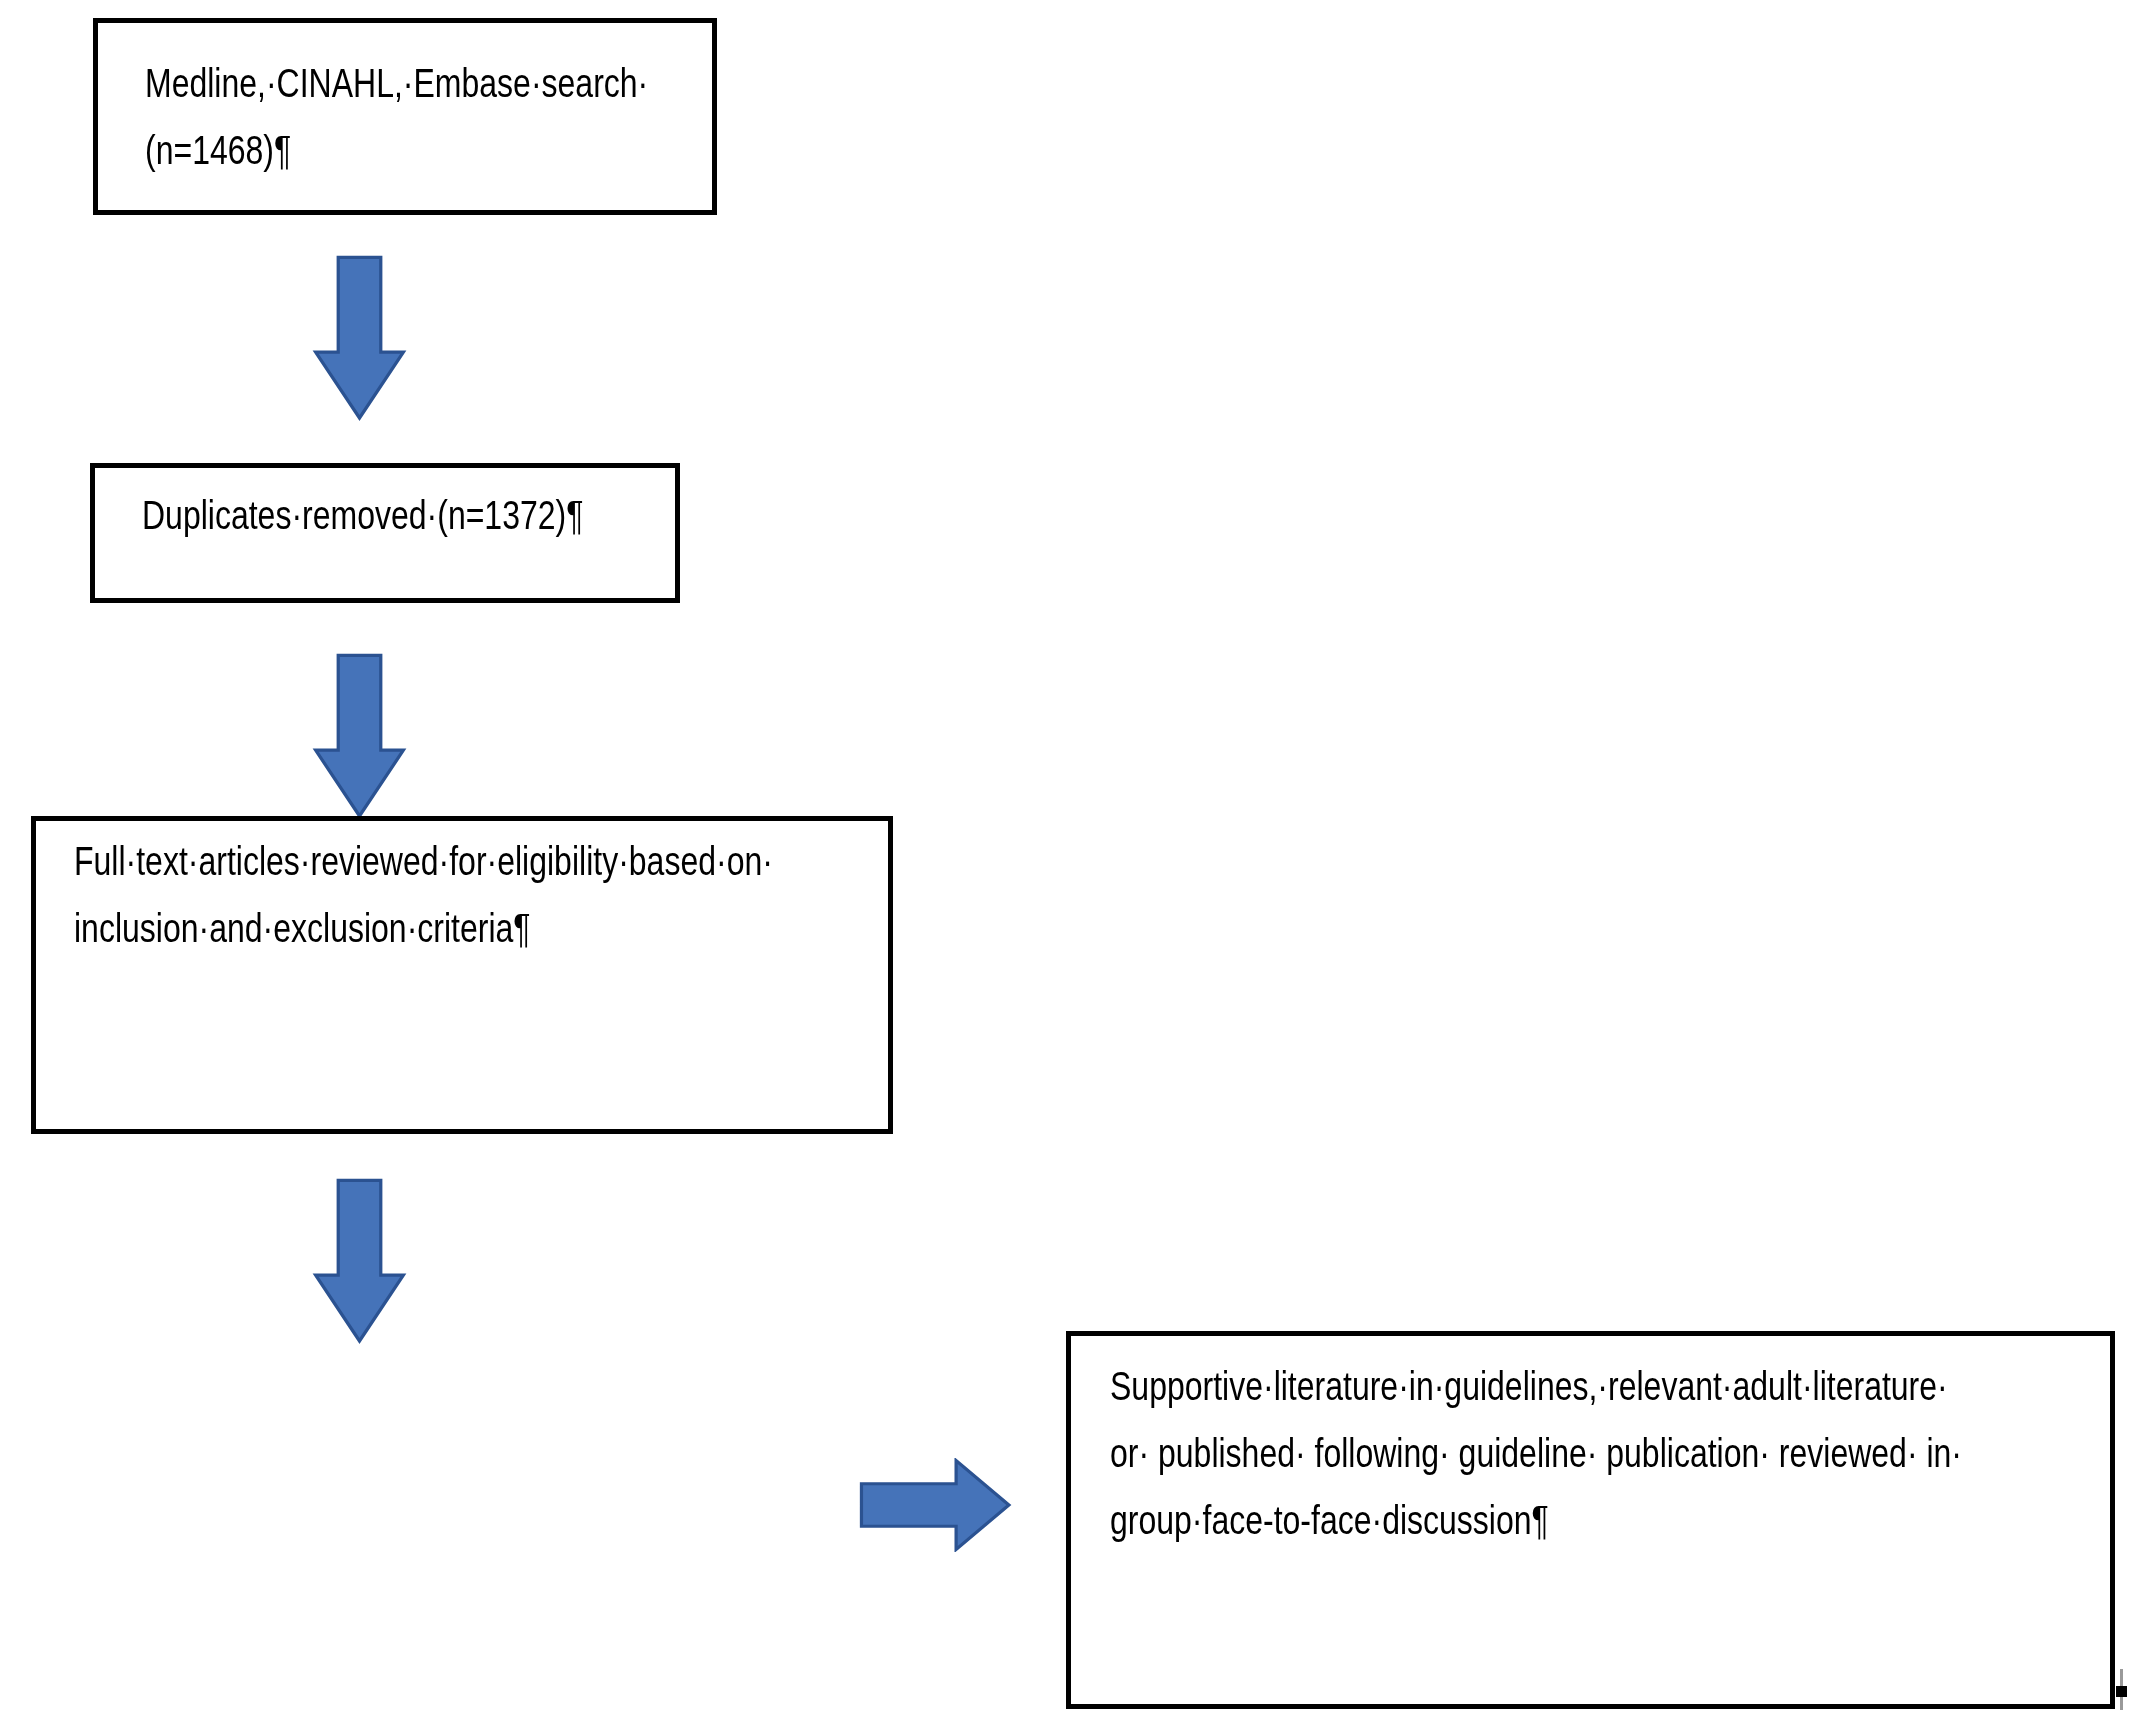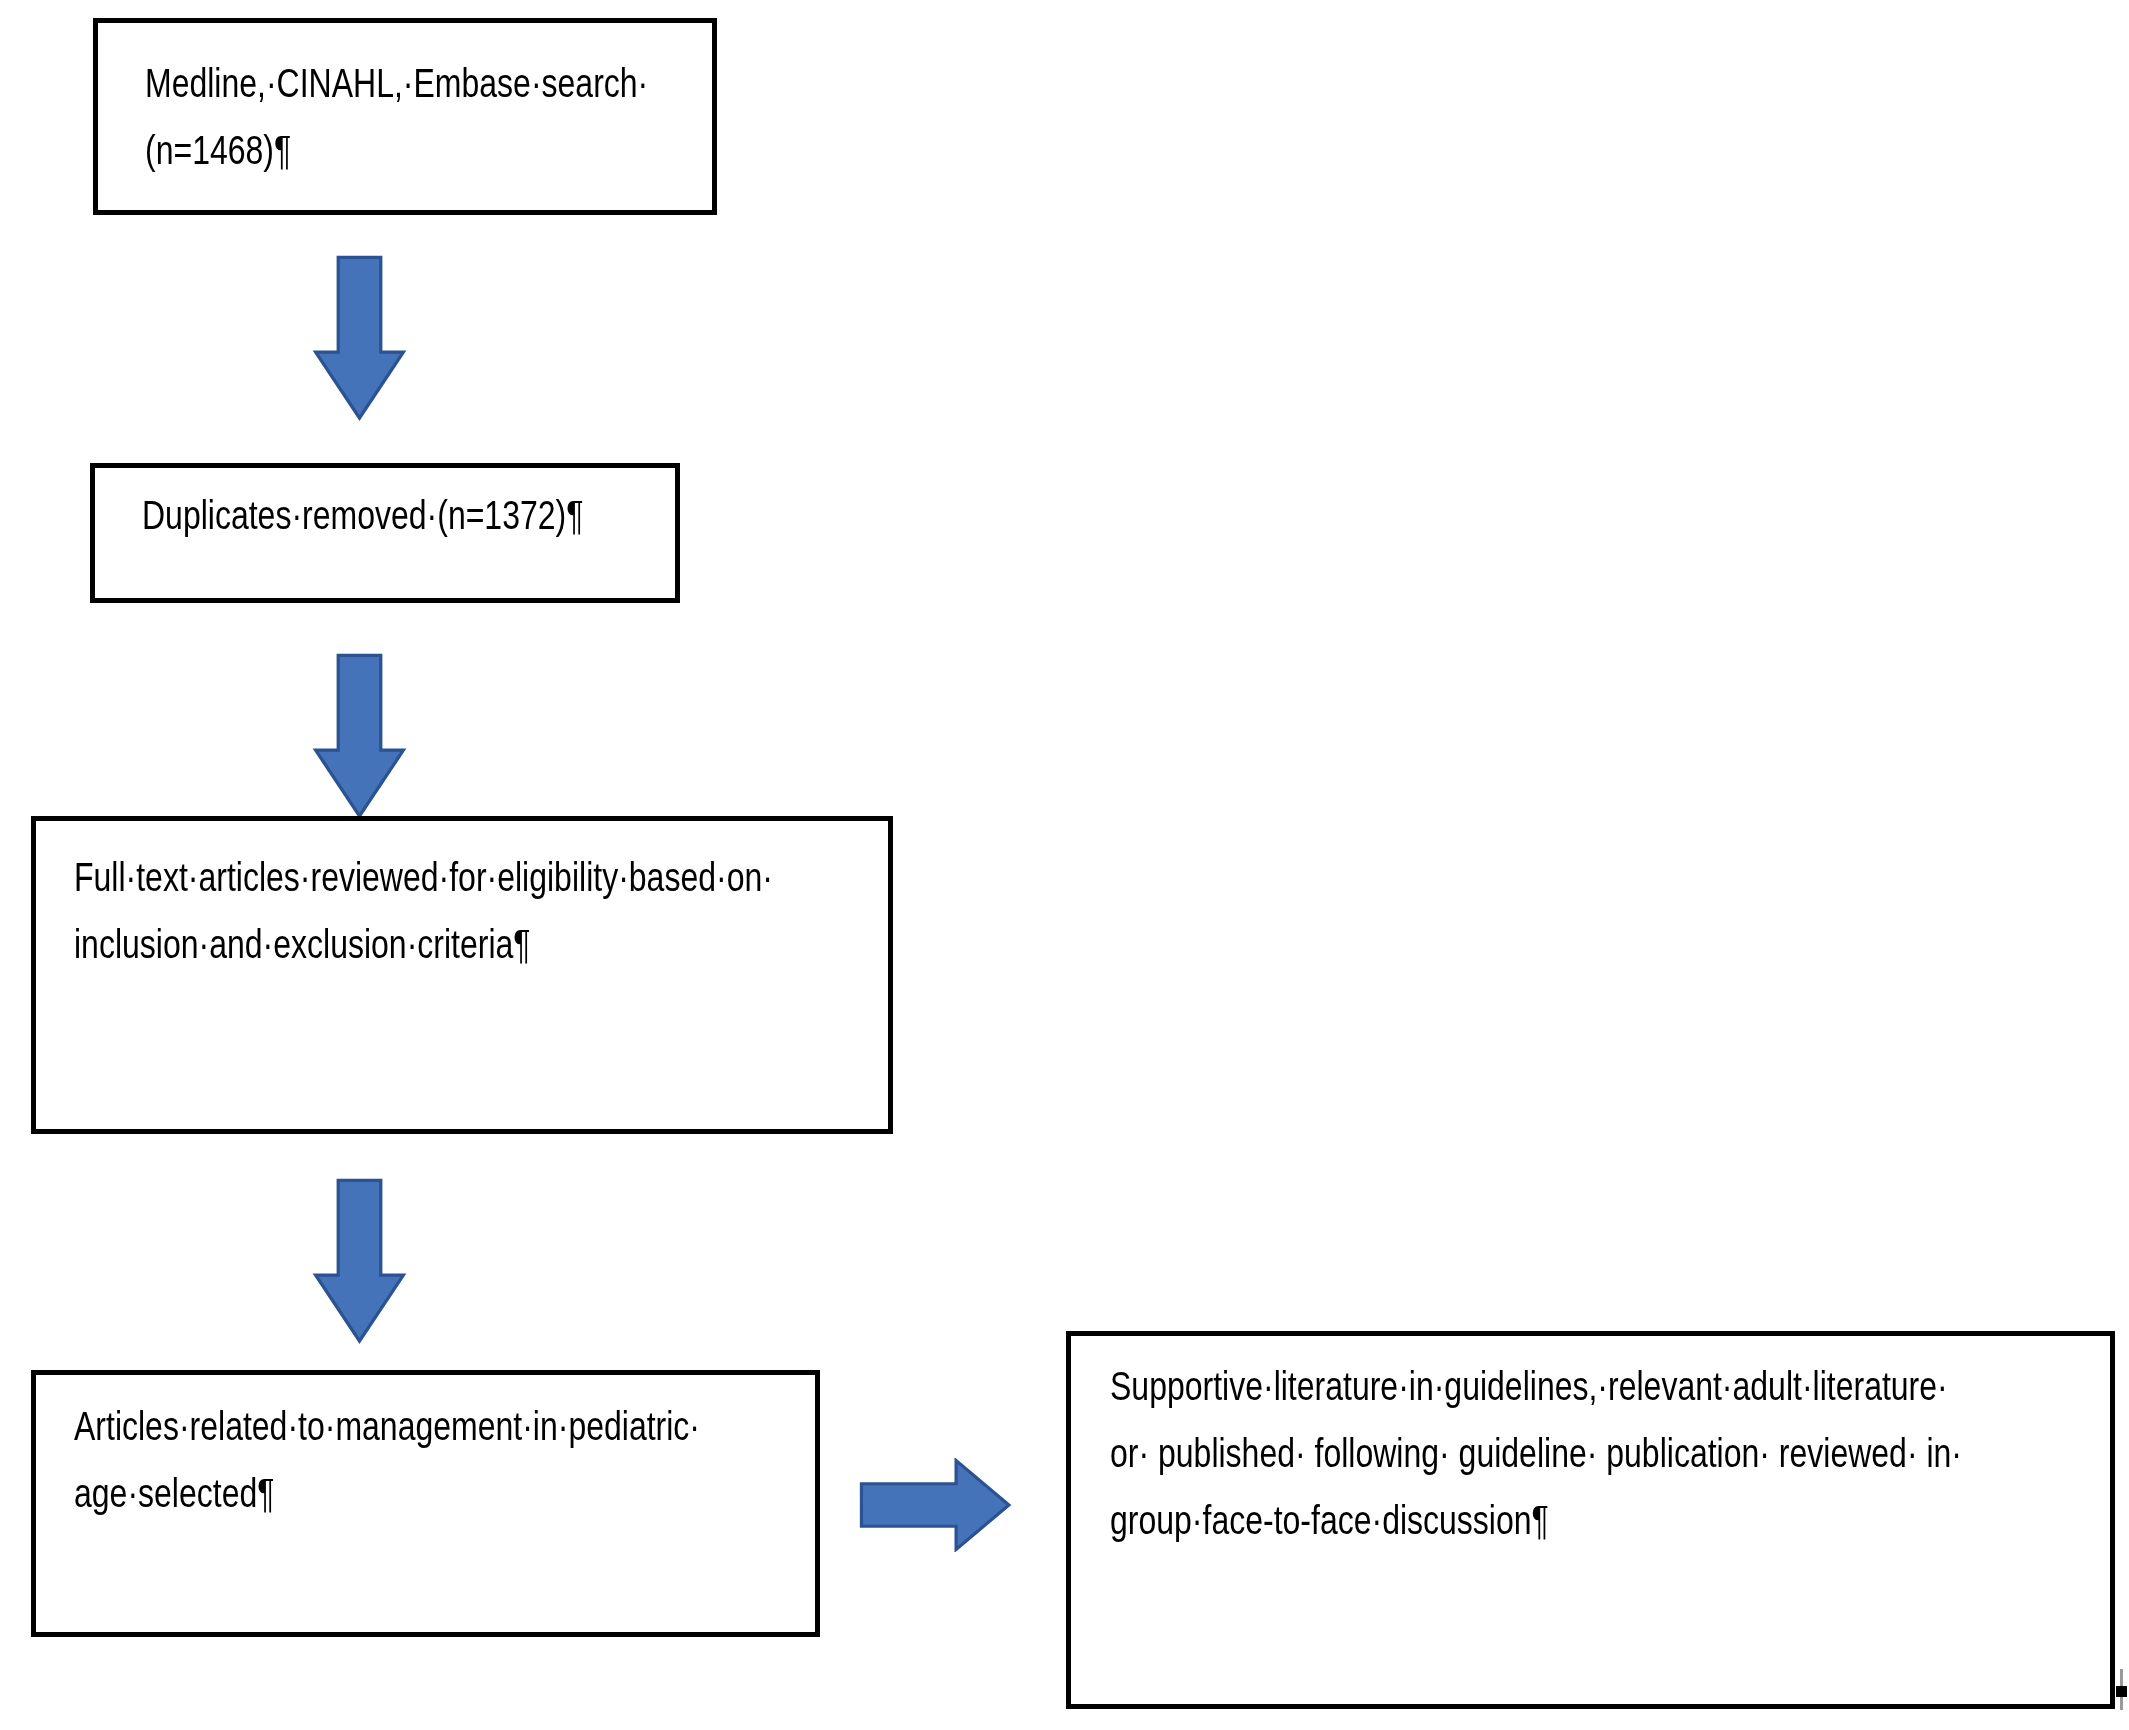--- a/index.html
+++ b/index.html
@@ -26,21 +26,21 @@
   .line {
     height: 67px;
     line-height: 67px;
     font-size: 40px;
     white-space: nowrap;
     transform: scaleX(0.8);
     transform-origin: 0 50%;
   }
   #box-search   { left: 83px;  top: 18px;   width: 624px;  height: 197px; padding: 27px 16px 0 47px; }
   #box-dups     { left: 80px;  top: 463px;  width: 590px;  height: 140px; padding: 14.2px 13px 0 47px; text-align: right; }
-  #box-fulltext { left: 21.4px;   top: 816px; width: 862px; height: 318px; padding: 23px 16px 0 38px; }
+  #box-fulltext { left: 21.4px;   top: 816px; width: 862px; height: 318px; padding: 7px 16px 0 38px; }
   #box-peds     { left: 21.4px;   top: 1370px; width: 789px; height: 267px; padding: 18px 13px 0 38px; }
   #box-support  { left: 1056px; top: 1331px; width: 1049px; height: 378px; padding: 17px 16px 0 39px; }
   .arrow {
     position: absolute;
   }
   .arrow svg { display: block; }
   .arrow polygon {
     fill: var(--arrow-fill, #4573B9);
     stroke: var(--arrow-stroke, #2B5291);
     stroke-width: 5;
@@ -93,24 +93,20 @@
     <div class="line">Full·text·articles·reviewed·for·eligibility·based·on·</div>
     <div class="line">inclusion·and·exclusion·criteria¶</div>
   </div>
 
   <div class="arrow" id="arrow-3">
     <svg width="129" height="166" viewBox="0 0 200 256">
       <polygon points="67,3 133,3 133,150 168,150 100,252 32,150 67,150"></polygon>
     </svg>
   </div>
 
-  <div class="box" id="box-peds">
-    <div class="line">Articles·related·to·management·in·pediatric·</div>
-    <div class="line">age·selected¶</div>
-  </div>
 
   <div class="arrow" id="arrow-4">
     <svg width="153" height="94" viewBox="0 0 236 146">
       <polygon points="3,40 150,40 150,4 232,73 150,142 150,106 3,106"></polygon>
     </svg>
   </div>
 
   <div class="box" id="box-support">
     <div class="line">Supportive·literature·in·guidelines,·relevant·adult·literature·</div>
     <div class="line">or· published· following· guideline· publication· reviewed· in·</div>

